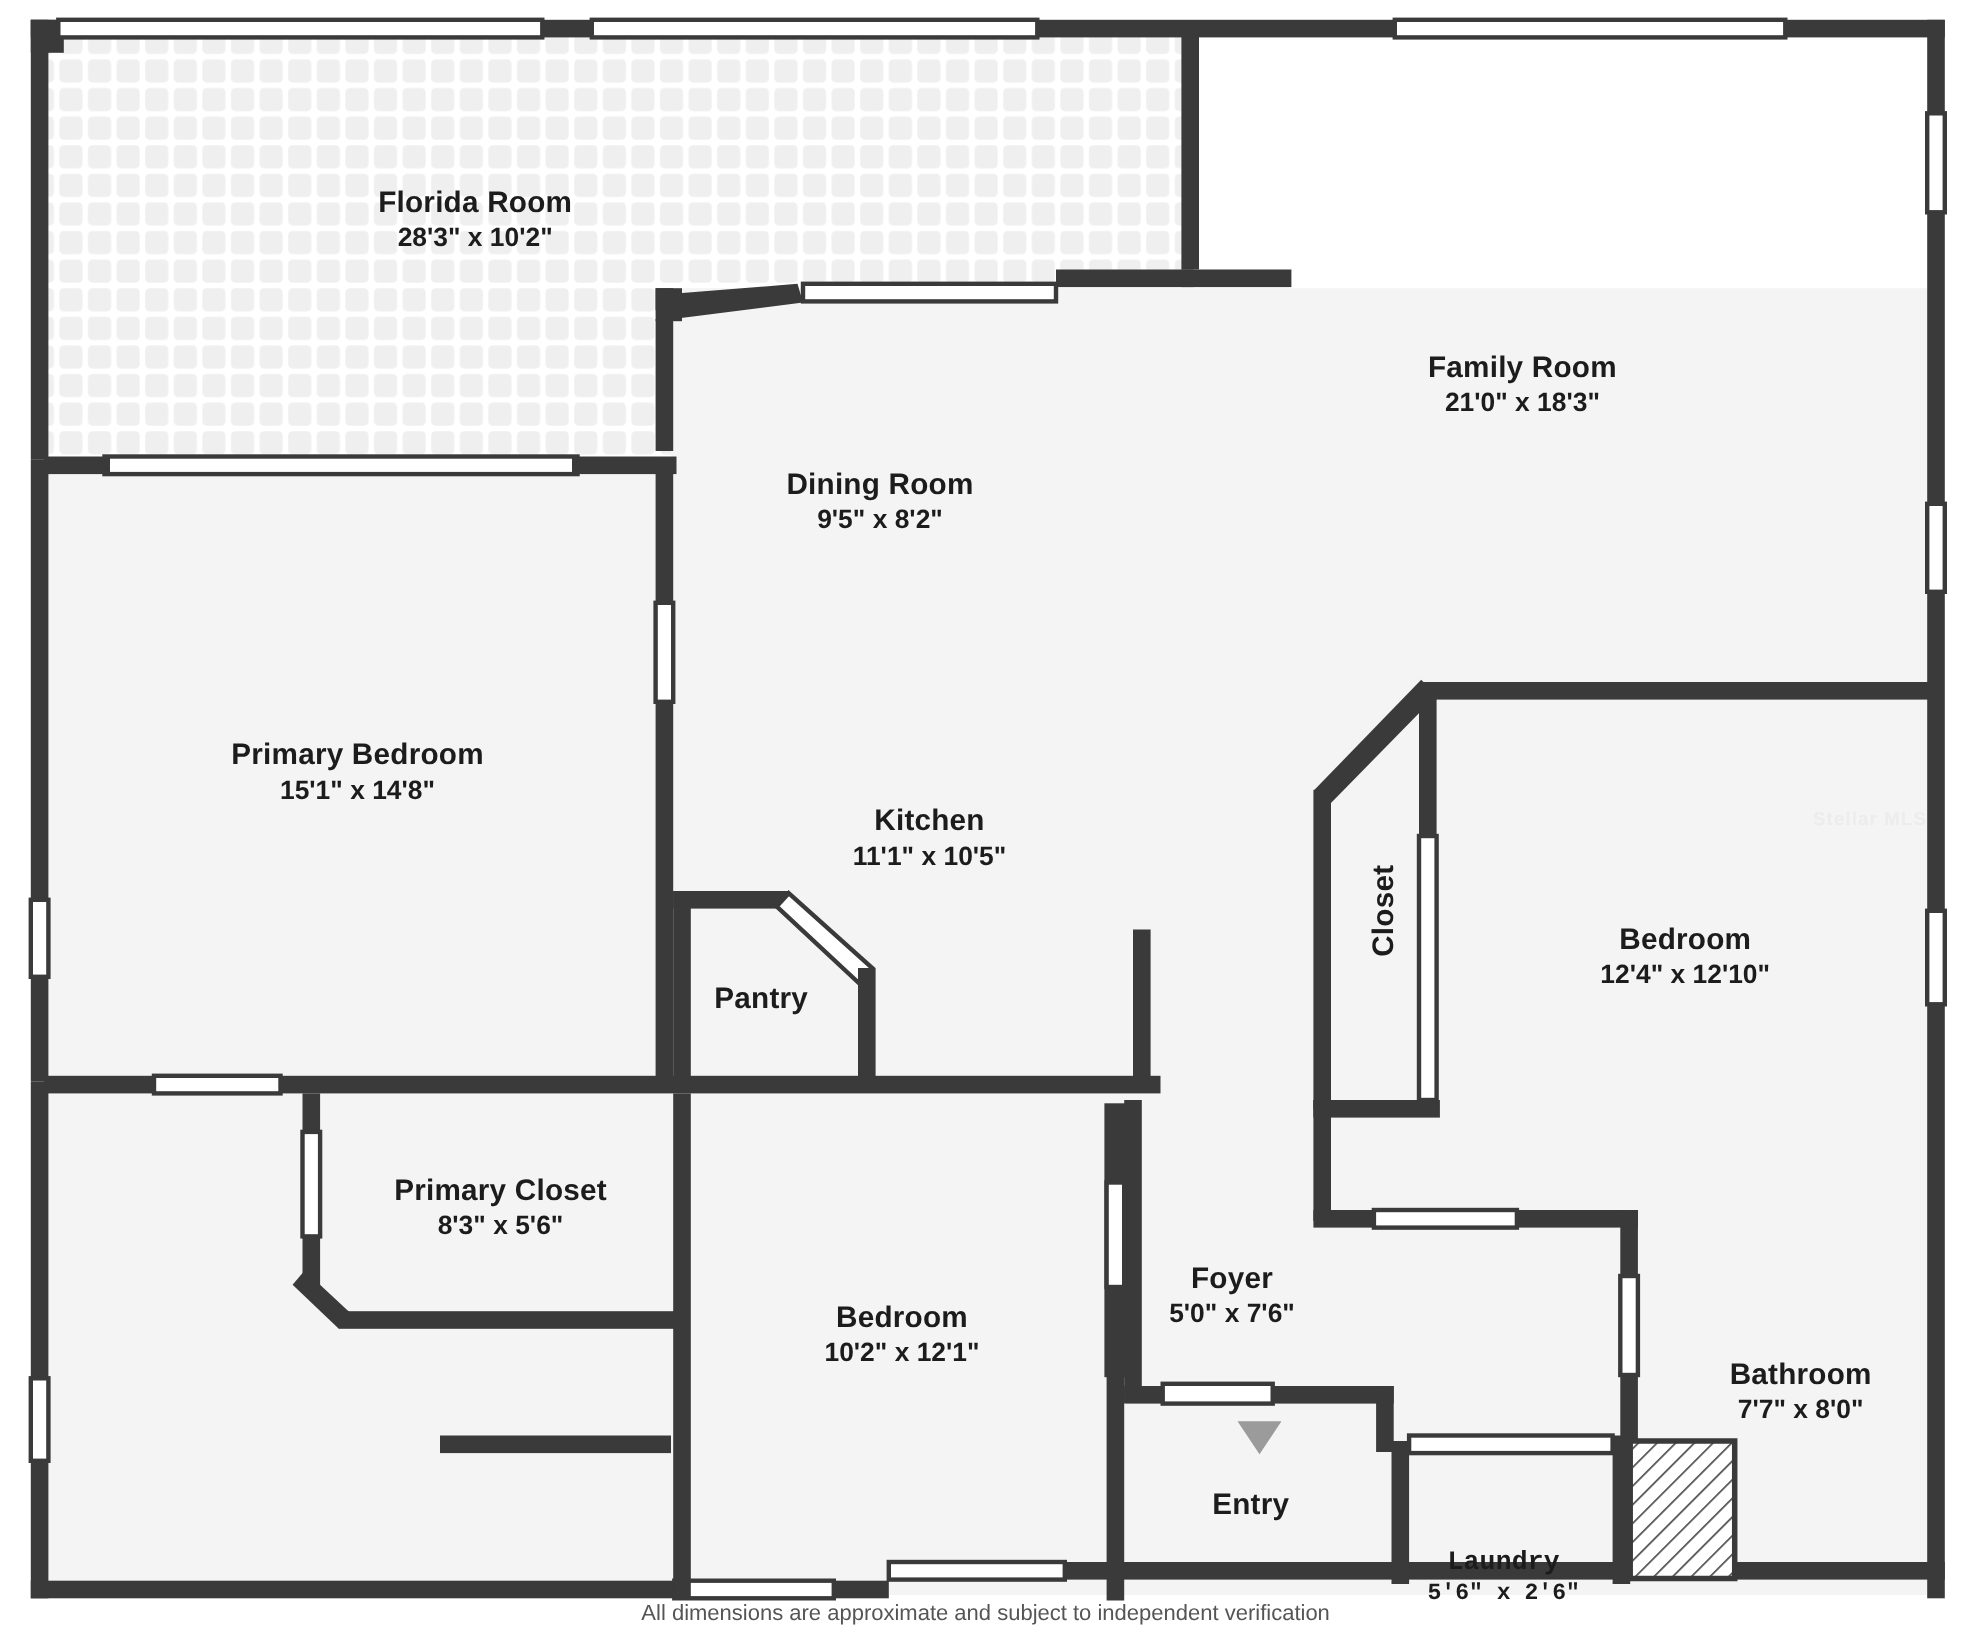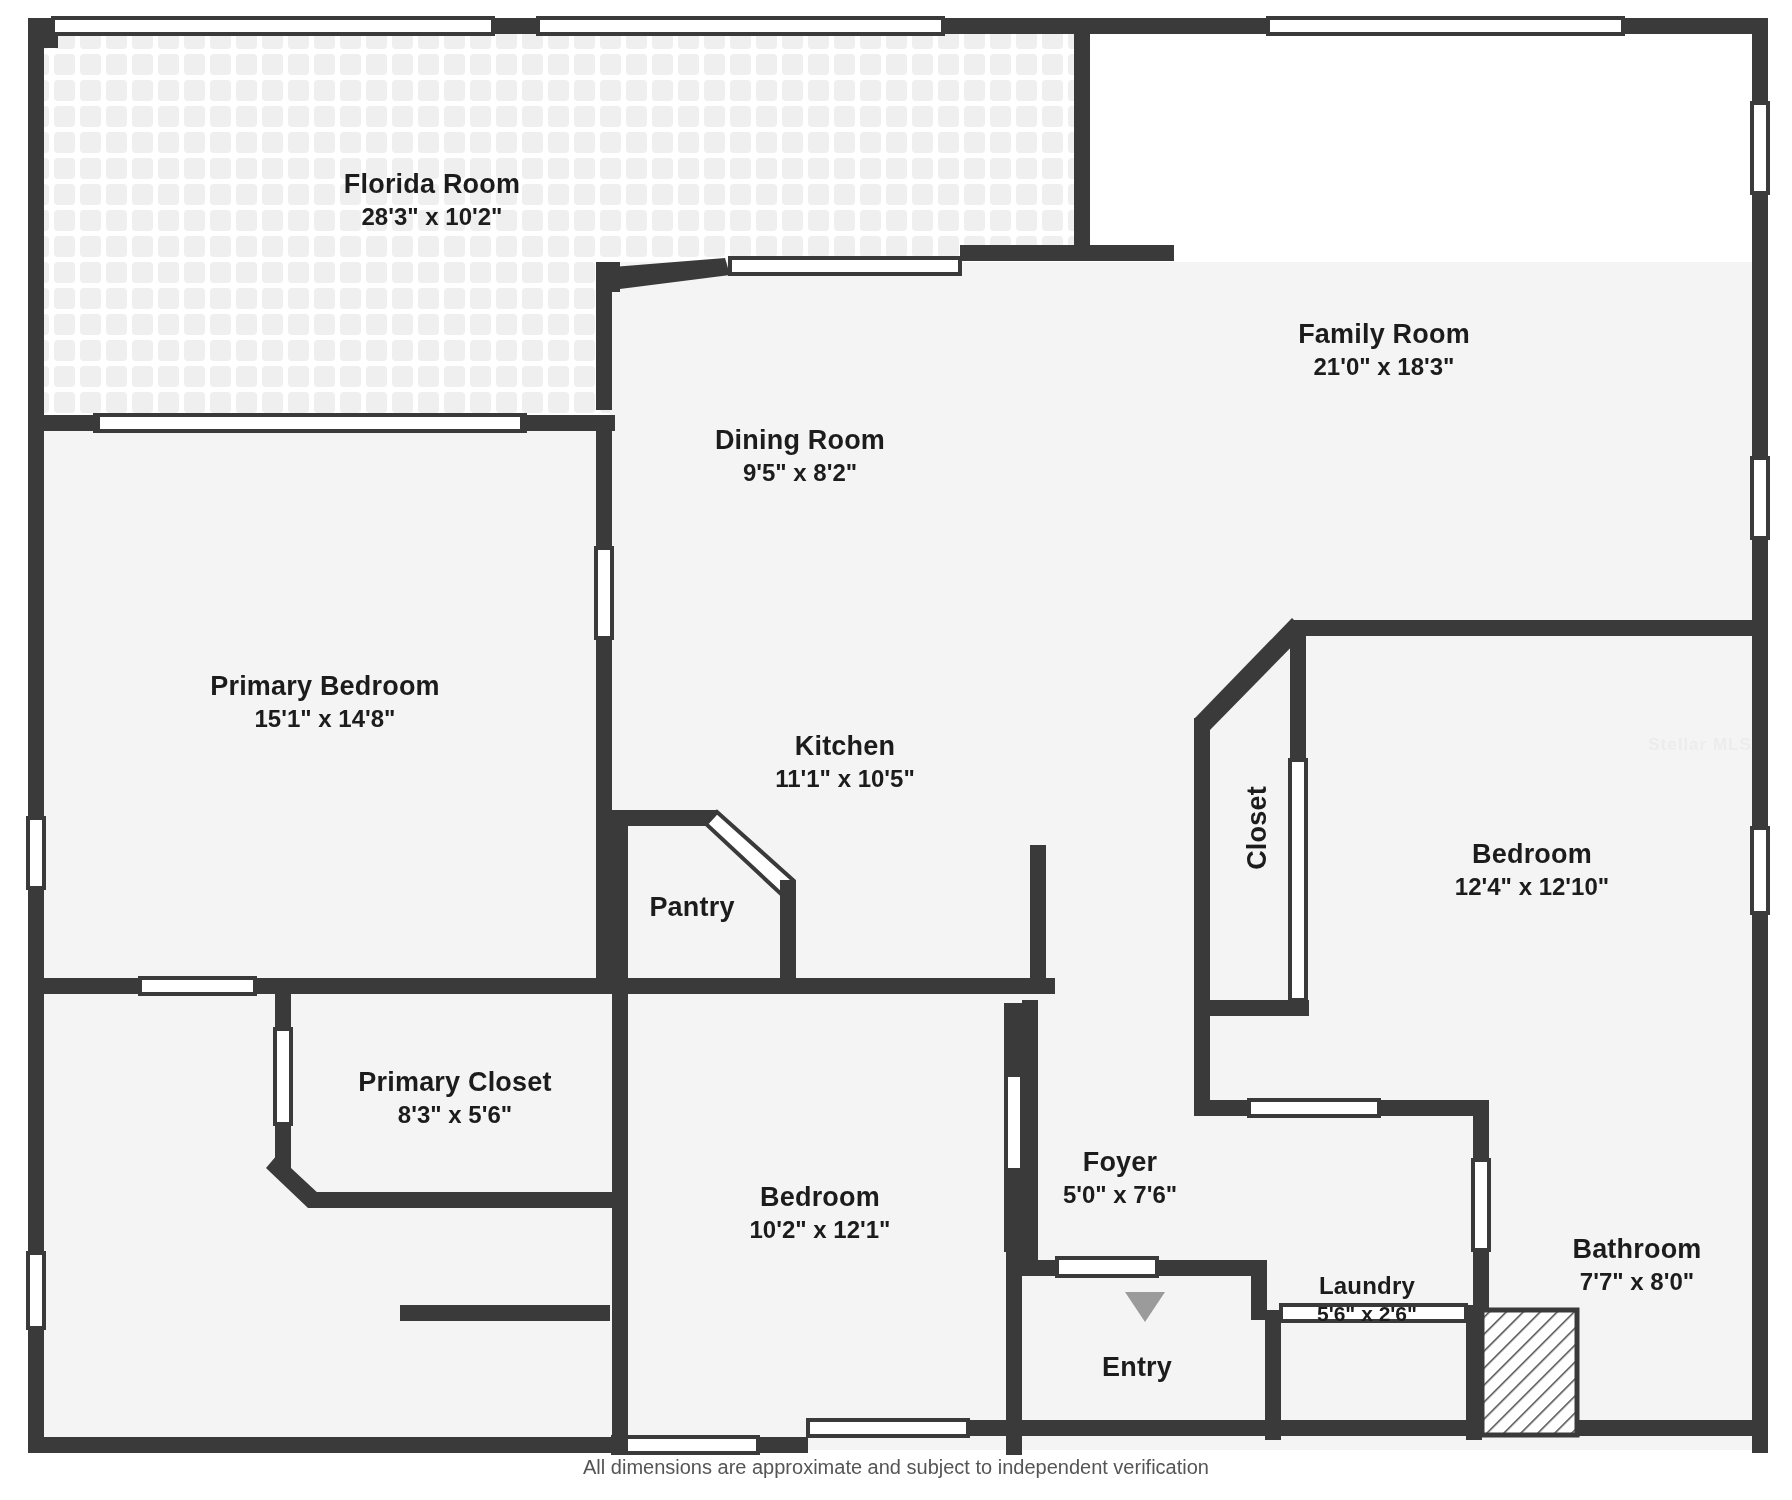--- a/index.html
+++ b/index.html
@@ -254,21 +254,21 @@
     <div class="room-name">Bedroom</div>
     <div class="room-dims">10'2" x 12'1"</div>
   </div>
 
 
   <div class="room-label" style="left:1637px; top:1265px;">
     <div class="room-name">Bathroom</div>
     <div class="room-dims">7'7" x 8'0"</div>
   </div>
 
-  <div class="room-label small" style="left:1367px; top:1300px;">
+  <div class="room-label small" style="left:1367px; top:1435px;font-family:Liberation Mono, monospace;">
     <div class="room-name">Laundry</div>
     <div class="room-dims">5'6" x 2'6"</div>
   </div>
 
   <div class="room-label" style="left:1137px; top:1368px;">
     <div class="room-name">Entry</div>
   </div>
 
   <svg style="position:absolute; left:1122px; top:1288px; width:46px; height:40px;" viewBox="0 0 46 40">
     <polygon points="23,34 3,4 43,4" fill="#9b9b9b"></polygon>

